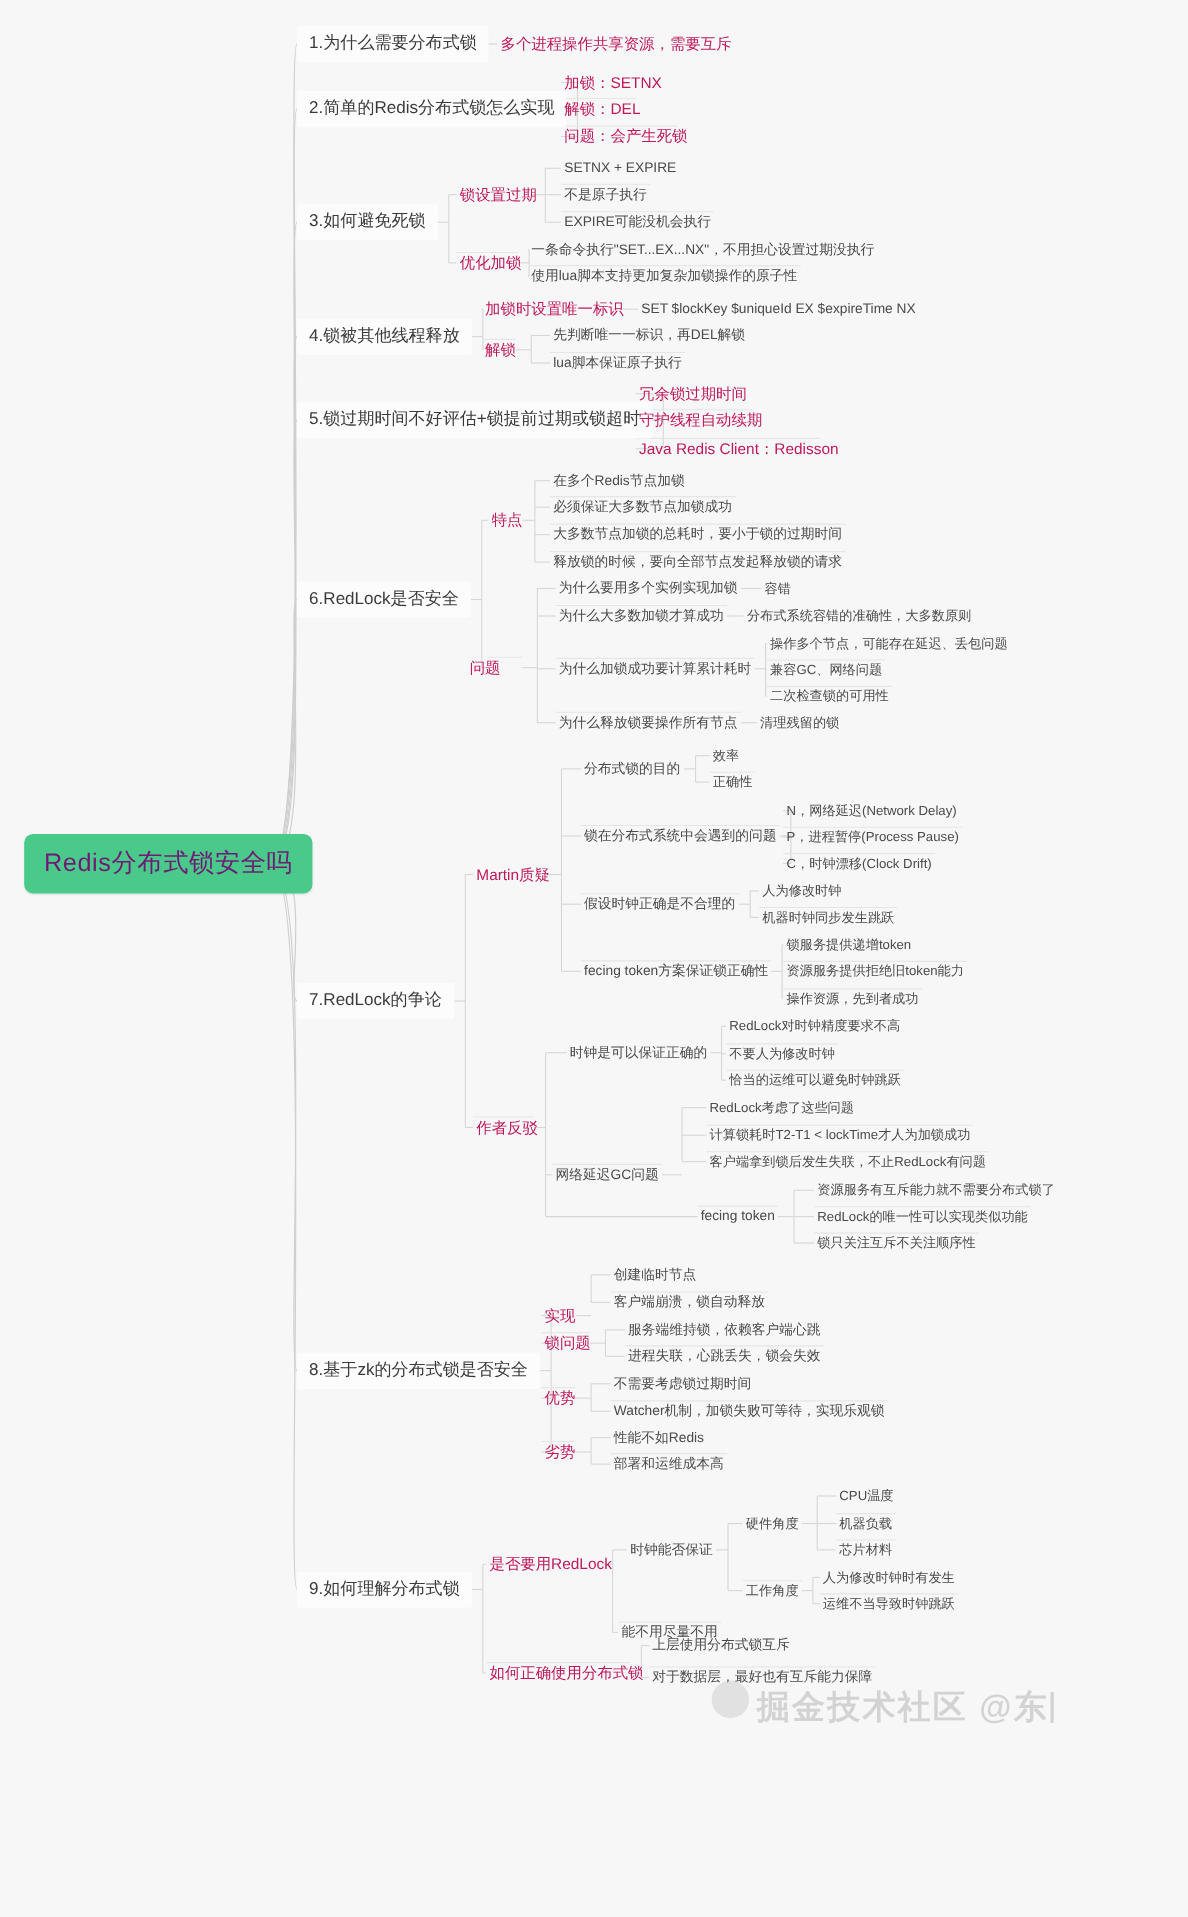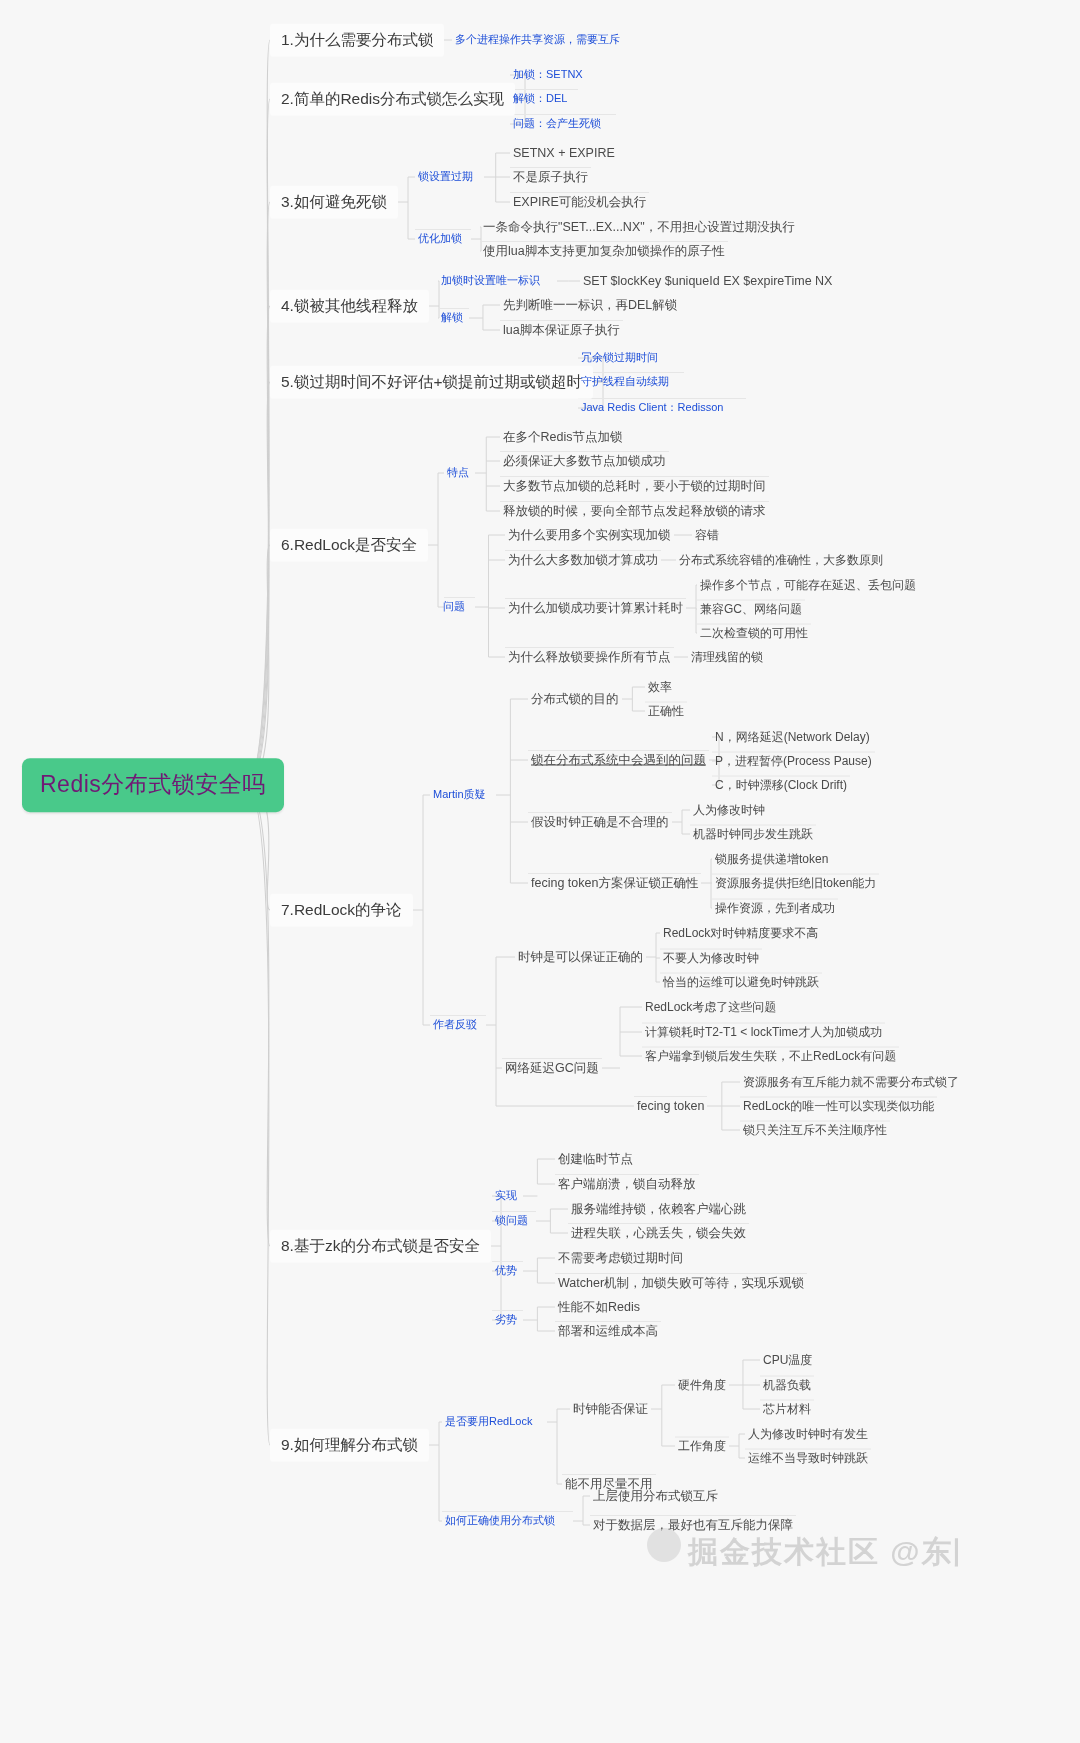--- a/index.html
+++ b/index.html
@@ -41,22 +41,22 @@
   
   .n-l1 {
     background: #fcfcfc;
     font-size: 15.5px;
     padding: 7px 11px;
     border-radius: 3px;
     color: #3a3a3a;
   }
   
   .n-l2 {
-    font-size: 11px;
-    color: #1d4ed8;
+    font-size: 14px;
+    color: #be185d;
     padding: 2px 3px;
   }
   
   .n-l3 {
     font-size: 12.5px;
     color: #4a4a4a;
     padding: 2px 3px;
   }
   
   .n-l4 {
@@ -323,37 +323,37 @@
       <div class="node n-l1" style="left: 270px; top: 382px;">5.锁过期时间不好评估+锁提前过期或锁超时</div>
       <div class="node n-l2" style="left: 578px; top: 358px;">冗余锁过期时间</div>
       <div class="node n-l2" style="left: 578px; top: 382px;">守护线程自动续期</div>
       <div class="node n-l2" style="left: 578px; top: 408px;">Java Redis Client：Redisson</div>
       <div class="node n-l1" style="left: 270px; top: 545px;">6.RedLock是否安全</div>
       <div class="node n-l2" style="left: 444px; top: 473px;">特点</div>
       <div class="node n-l3" style="left: 500px; top: 437px;">在多个Redis节点加锁</div>
       <div class="node n-l3" style="left: 500px; top: 461px;">必须保证大多数节点加锁成功</div>
       <div class="node n-l3" style="left: 500px; top: 486px;">大多数节点加锁的总耗时，要小于锁的过期时间</div>
       <div class="node n-l3" style="left: 500px; top: 511px;">释放锁的时候，要向全部节点发起释放锁的请求</div>
-      <div class="node n-l2" style="left: 440px; top: 607px;">问题</div>
+      <div class="node n-l2" style="left: 424px; top: 607px;">问题</div>
       <div class="node n-l3" style="left: 505px; top: 535px;">为什么要用多个实例实现加锁</div>
       <div class="node n-l4" style="left: 692px; top: 535px;">容错</div>
       <div class="node n-l3" style="left: 505px; top: 560px;">为什么大多数加锁才算成功</div>
       <div class="node n-l4" style="left: 676px; top: 560px;">分布式系统容错的准确性，大多数原则</div>
       <div class="node n-l3" style="left: 505px; top: 608px;">为什么加锁成功要计算累计耗时</div>
       <div class="node n-l4" style="left: 697px; top: 585px;">操作多个节点，可能存在延迟、丢包问题</div>
       <div class="node n-l4" style="left: 697px; top: 609px;">兼容GC、网络问题</div>
       <div class="node n-l4" style="left: 697px; top: 633px;">二次检查锁的可用性</div>
       <div class="node n-l3" style="left: 505px; top: 657px;">为什么释放锁要操作所有节点</div>
       <div class="node n-l4" style="left: 688px; top: 657px;">清理残留的锁</div>
       <div class="node n-l1" style="left: 270px; top: 910px;">7.RedLock的争论</div>
       <div class="node n-l2" style="left: 430px; top: 795px;">Martin质疑</div>
       <div class="node n-l3" style="left: 528px; top: 699px;">分布式锁的目的</div>
       <div class="node n-l4" style="left: 645px; top: 687px;">效率</div>
       <div class="node n-l4" style="left: 645px; top: 711px;">正确性</div>
-      <div class="node n-l3" style="left: 528px; top: 760px; text-decoration: underline;">锁在分布式系统中会遇到的问题</div>
+      <div class="node n-l3" style="left: 528px; top: 760px;">锁在分布式系统中会遇到的问题</div>
       <div class="node n-l4" style="left: 712px; top: 737px;">N，网络延迟(Network Delay)</div>
       <div class="node n-l4" style="left: 712px; top: 761px;">P，进程暂停(Process Pause)</div>
       <div class="node n-l4" style="left: 712px; top: 785px;">C，时钟漂移(Clock Drift)</div>
       <div class="node n-l3" style="left: 528px; top: 822px;">假设时钟正确是不合理的</div>
       <div class="node n-l4" style="left: 690px; top: 810px;">人为修改时钟</div>
       <div class="node n-l4" style="left: 690px; top: 834px;">机器时钟同步发生跳跃</div>
       <div class="node n-l3" style="left: 528px; top: 883px;">fecing token方案保证锁正确性</div>
       <div class="node n-l4" style="left: 712px; top: 859px;">锁服务提供递增token</div>
       <div class="node n-l4" style="left: 712px; top: 883px;">资源服务提供拒绝旧token能力</div>
       <div class="node n-l4" style="left: 712px; top: 908px;">操作资源，先到者成功</div>

